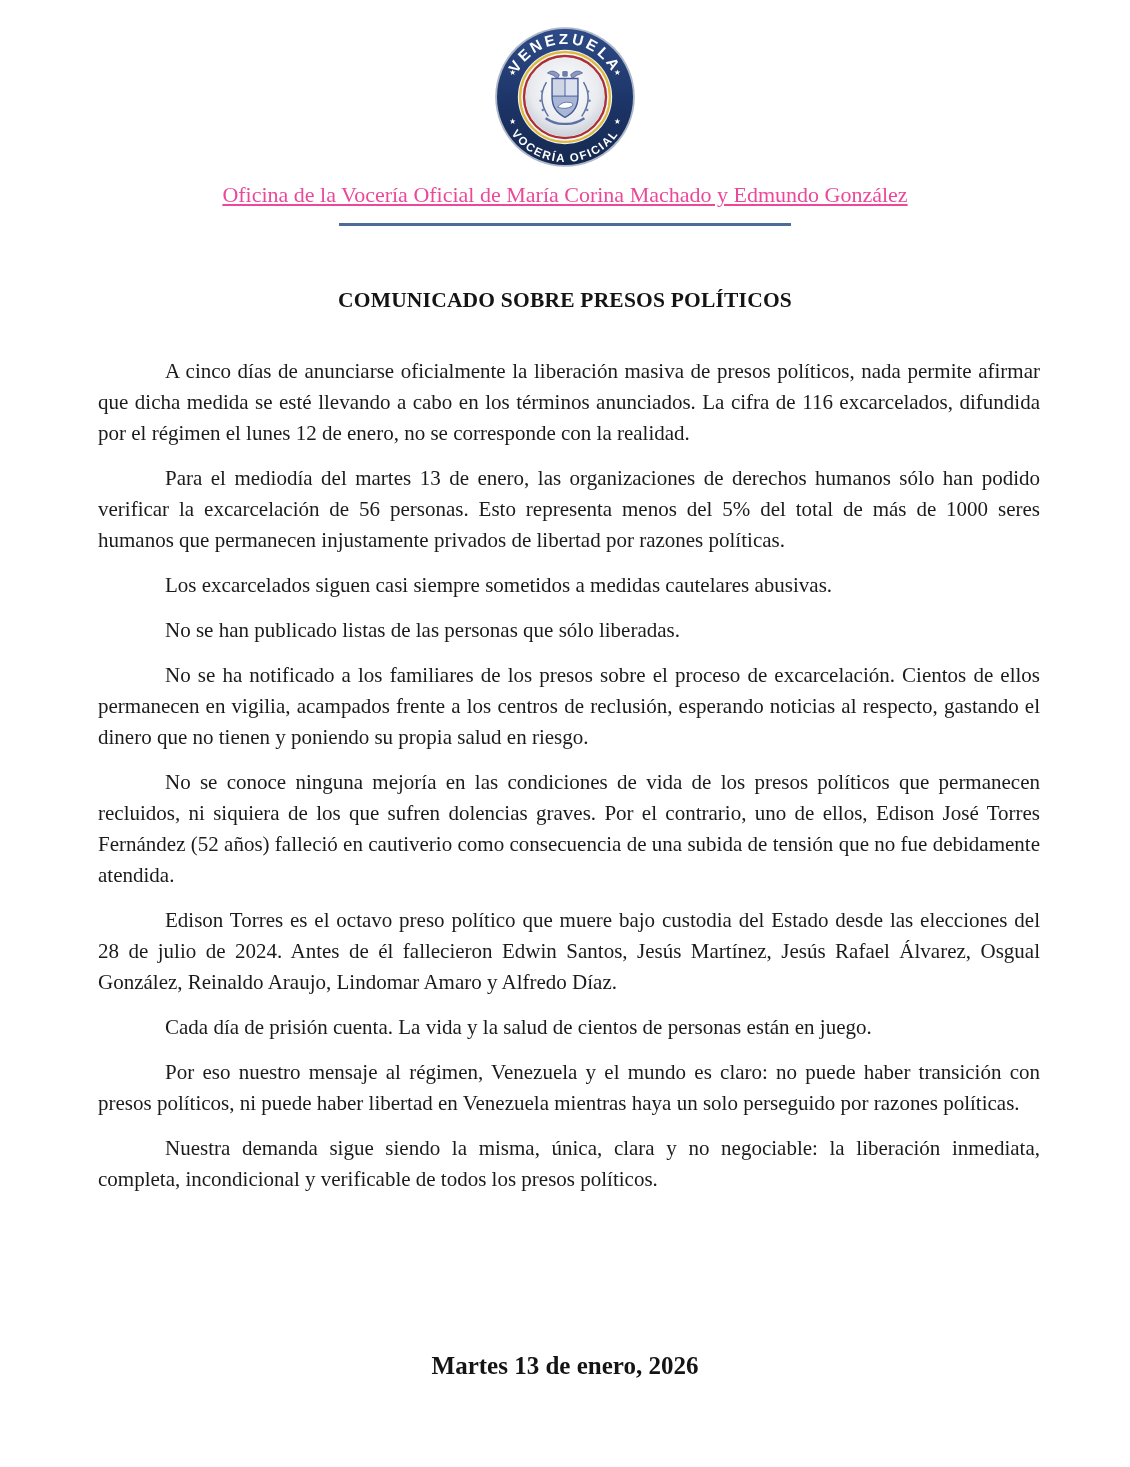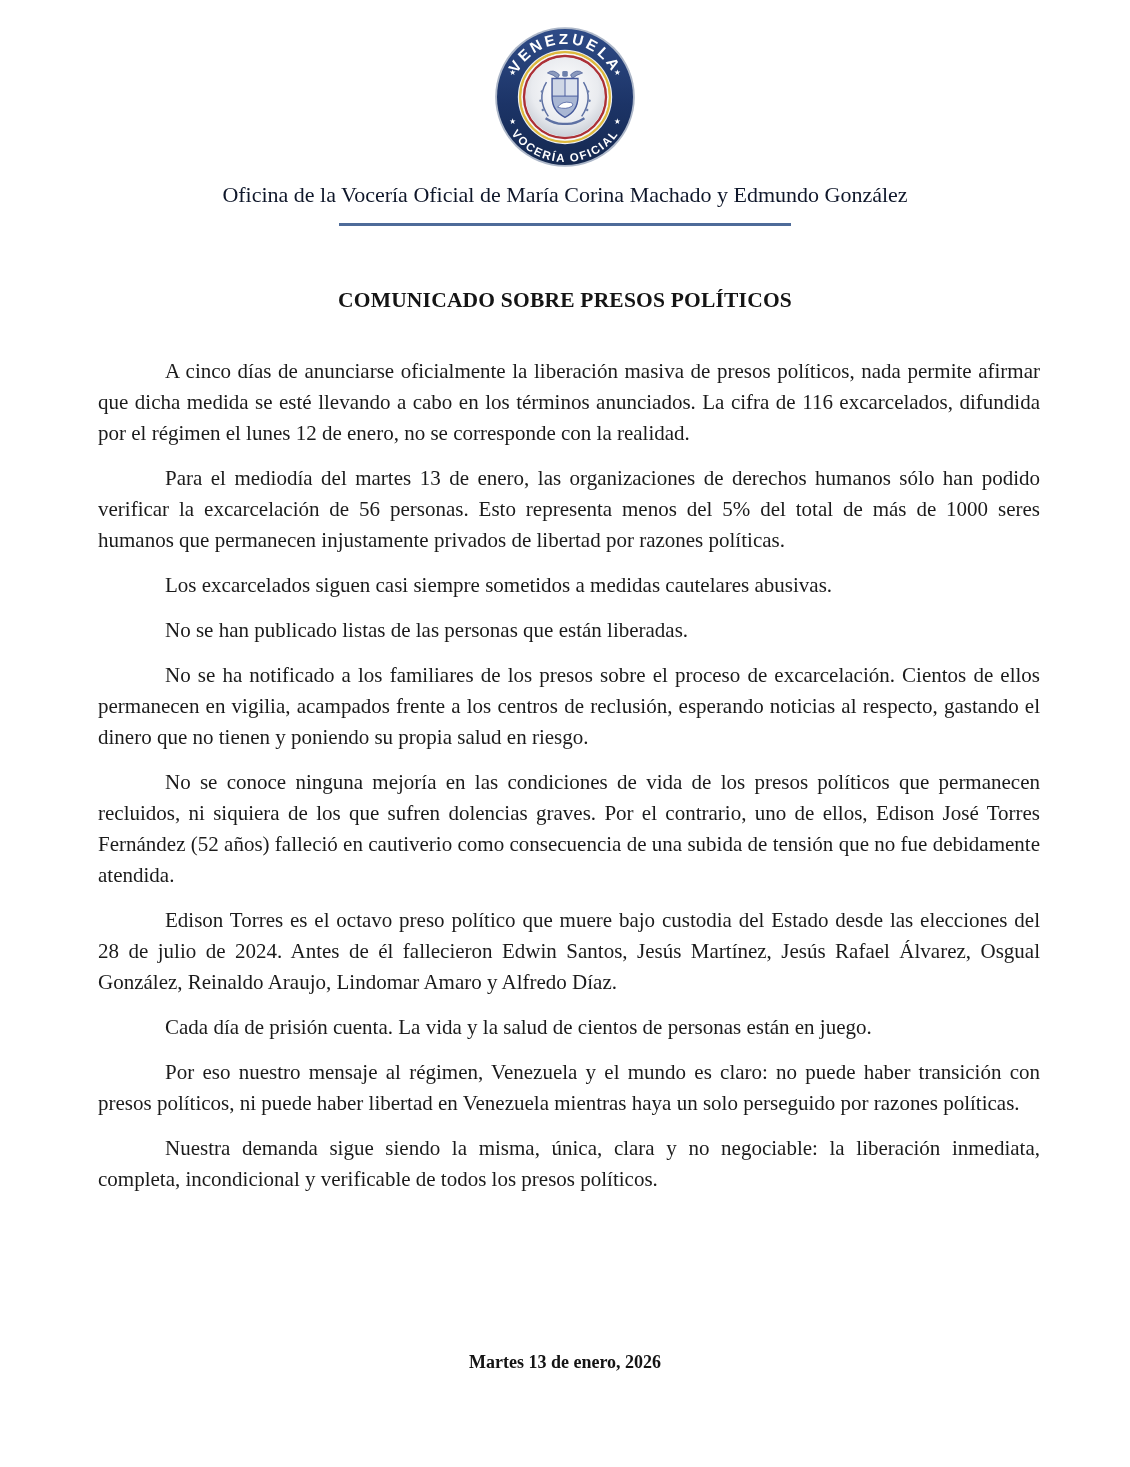--- a/index.html
+++ b/index.html
@@ -25,22 +25,23 @@
     height: 148px;
   }
   .office-line {
     position: absolute;
     top: 182px;
     left: 0;
     width: 100%;
     text-align: center;
     font-size: 22px;
     line-height: 26px;
-    color: #0f172a;
+    color: #ec4899;
     white-space: nowrap;
+    text-decoration: underline;
   }
   .divider {
     position: absolute;
     top: 223px;
     left: 339px;
     width: 452px;
     height: 3px;
     background: #4e6b99;
     border: none;
     margin: 0;
@@ -70,21 +71,21 @@
     font-size: 21px;
     line-height: 31px;
     color: #1b1b1b;
   }
   .date-line {
     position: absolute;
     top: 1352px;
     left: 0;
     width: 100%;
     text-align: center;
-    font-size: 18px;
+    font-size: 25px;
     font-weight: bold;
     color: #141414;
   }
   .seal text {
     font-family: "Liberation Sans", sans-serif;
     font-weight: bold;
     fill: #ffffff;
   }
 </style>
 </head>
@@ -158,21 +159,21 @@
   </div>
 
   <div class="office-line">Oficina de la Vocería Oficial de María Corina Machado y Edmundo González</div>
   <hr class="divider">
   <h1 class="doc-title">COMUNICADO SOBRE PRESOS POLÍTICOS</h1>
 
   <div class="body-text" id="paragraphs">
       <p>A cinco días de anunciarse oficialmente la liberación masiva de presos políticos, nada permite afirmar que dicha medida se esté llevando a cabo en los términos anunciados. La cifra de 116 excarcelados, difundida por el régimen el lunes 12 de enero, no se corresponde con la realidad.</p>
       <p>Para el mediodía del martes 13 de enero, las organizaciones de derechos humanos sólo han podido verificar la excarcelación de 56 personas. Esto representa menos del 5% del total de más de 1000 seres humanos que permanecen injustamente privados de libertad por razones políticas.</p>
       <p>Los excarcelados siguen casi siempre sometidos a medidas cautelares abusivas.</p>
-      <p>No se han publicado listas de las personas que están liberadas.</p>
+      <p>No se han publicado listas de las personas que sólo liberadas.</p>
       <p>No se ha notificado a los familiares de los presos sobre el proceso de excarcelación. Cientos de ellos permanecen en vigilia, acampados frente a los centros de reclusión, esperando noticias al respecto, gastando el dinero que no tienen y poniendo su propia salud en riesgo.</p>
       <p>No se conoce ninguna mejoría en las condiciones de vida de los presos políticos que permanecen recluidos, ni siquiera de los que sufren dolencias graves. Por el contrario, uno de ellos, Edison José Torres Fernández (52 años) falleció en cautiverio como consecuencia de una subida de tensión que no fue debidamente atendida.</p>
       <p>Edison Torres es el octavo preso político que muere bajo custodia del Estado desde las elecciones del 28 de julio de 2024. Antes de él fallecieron Edwin Santos, Jesús Martínez, Jesús Rafael Álvarez, Osgual González, Reinaldo Araujo, Lindomar Amaro y Alfredo Díaz.</p>
       <p>Cada día de prisión cuenta. La vida y la salud de cientos de personas están en juego.</p>
       <p>Por eso nuestro mensaje al régimen, Venezuela y el mundo es claro: no puede haber transición con presos políticos, ni puede haber libertad en Venezuela mientras haya un solo perseguido por razones políticas.</p>
       <p>Nuestra demanda sigue siendo la misma, única, clara y no negociable: la liberación inmediata, completa, incondicional y verificable de todos los presos políticos.</p>
     </div>
 
   <div class="date-line">Martes 13 de enero, 2026</div>
 

